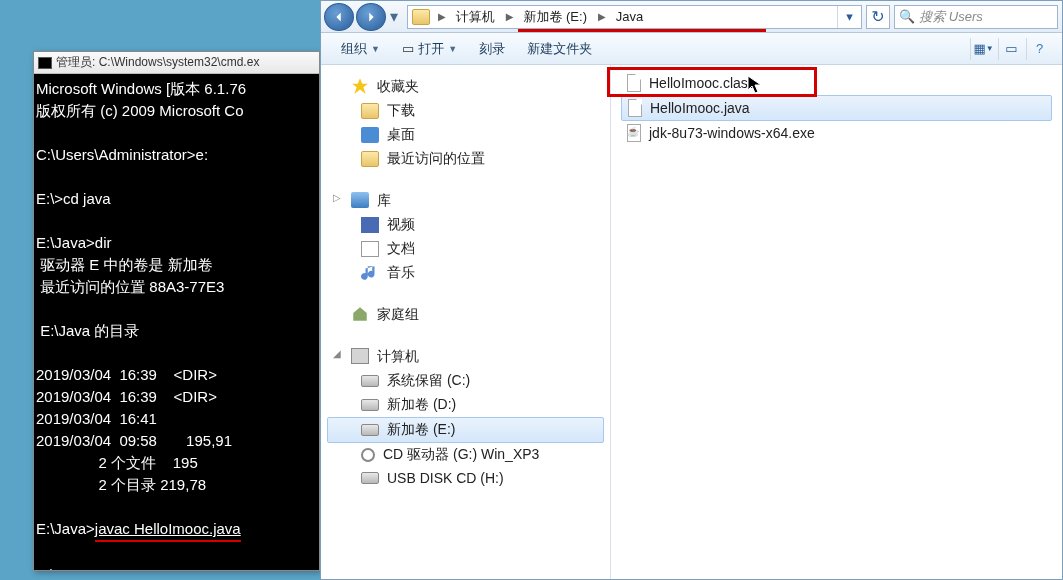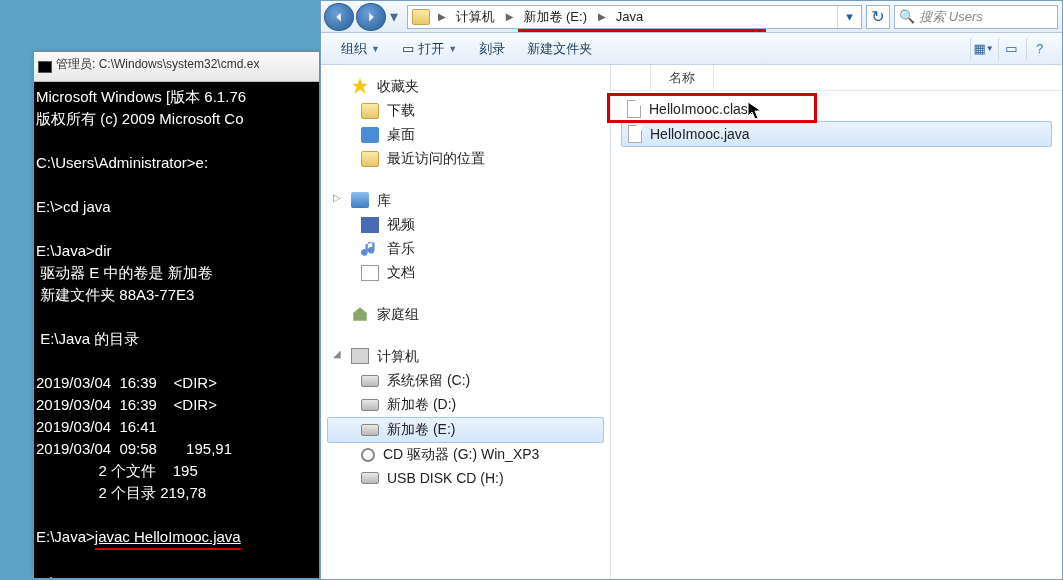--- a/index.html
+++ b/index.html
@@ -1,20 +1,20 @@
 <!DOCTYPE html>
 <html><head>
 <meta charset="utf-8">
 <style>
 * { margin: 0; padding: 0; box-sizing: border-box; font-family: "Microsoft YaHei", "Segoe UI", Tahoma, sans-serif; }
 body { width: 1063px; height: 580px; background: #5ba4c7; overflow: hidden; position: relative; }
 
 
 .cmd-window { position: absolute; left: 33px; top: 51px; width: 287px; height: 520px; background: #fff; border: 1px solid #888; box-shadow: 2px 2px 6px rgba(0,0,0,0.3); }
-.cmd-titlebar { height: 30px; background: linear-gradient(#fafafa,#e8e8e8); border-bottom: 1px solid #bbb; display: flex; align-items: flex-end; padding: 8px 4px; font-size: 12px; color: #333; gap: 4px; }
+.cmd-titlebar { height: 22px; background: linear-gradient(#fafafa,#e8e8e8); border-bottom: 1px solid #bbb; display: flex; align-items: center; padding: 0 4px; font-size: 12px; color: #333; gap: 4px; }
 .cmd-titlebar .cmd-icon { width: 14px; height: 12px; background: #000; border: 1px solid #555; }
 .cmd-body { background: #000; color: #fff; font-family: "NSimSun","SimSun","Consolas",monospace; font-size: 15px; line-height: 22px; padding: 4px 2px; height: calc(100% - 22px); white-space: pre; overflow: hidden; }
 .cmd-body .redline { border-bottom: 2px solid #d40000; display: inline-block; text-decoration: underline; }
 
 
 .explorer { position: absolute; left: 320px; top: 0; width: 743px; height: 580px; background: #fff; border: 1px solid #7a9ebd; display: flex; flex-direction: column; }
 
 
 .navrow { height: 32px; background: linear-gradient(#f6f9fc,#e4edf7); border-bottom: 1px solid #b5c7d9; display: flex; align-items: center; }
 .navbtns { display: flex; align-items: center; padding: 0 2px; }
@@ -86,21 +86,21 @@
   </div>
   <div class="cmd-body"><span>Microsoft Windows [版本 6.1.76</span>
 <span>版权所有 (c) 2009 Microsoft Co</span>
 <span></span>
 <span>C:\Users\Administrator&gt;e:</span>
 <span></span>
 <span>E:\&gt;cd java</span>
 <span></span>
 <span>E:\Java&gt;dir</span>
 <span> 驱动器 E 中的卷是 新加卷</span>
-<span> 新建文件夹 88A3-77E3</span>
+<span> 最近访问的位置 88A3-77E3</span>
 <span></span>
 <span> E:\Java 的目录</span>
 <span></span>
 <span>2019/03/04  16:39    &lt;DIR&gt;</span>
 <span>2019/03/04  16:39    &lt;DIR&gt;</span>
 <span>2019/03/04  16:41</span>
 <span>2019/03/04  09:58       195,91</span>
 <span>               2 个文件    195</span>
 <span>               2 个目录 219,78</span>
 <span></span>
@@ -193,30 +193,30 @@
         <div class="navhead">
             <span class="tri">▷</span>
             <span class="ico blue"></span>
             <span>库</span>
           </div>
         <div class="navitem">
             <span class="ico vid"></span>
             <span>视频</span>
           </div>
         <div class="navitem">
+            <span class="ico doc"></span>
+            <span>文档</span>
+          </div>
+        <div class="navitem">
             <span class="ico music">
               <svg viewBox="0 0 16 16">
                 <path d="M6 2v9a3 3 0 1 1-2-2.8V4l8-2v7a3 3 0 1 1-2-2.8V2z"></path>
               </svg>
             </span>
             <span>音乐</span>
-          </div>
-        <div class="navitem">
-            <span class="ico doc"></span>
-            <span>文档</span>
           </div>
       </div>
       <div class="navgroup">
         <div class="navhead">
             <span class="tri"></span>
             <span class="ico home">
               <svg viewBox="0 0 16 16">
                 <path d="M8 2l6 5v7H2V7z"></path>
               </svg>
             </span>
@@ -246,36 +246,34 @@
             <span>CD 驱动器 (G:) Win_XP3</span>
           </div>
         <div class="navitem">
             <span class="ico drive"></span>
             <span>USB DISK CD (H:)</span>
           </div>
       </div>
     </div>
 
     <div class="filepane">
-      <div class="colhead">
-        <div class="col" style="width:40px;"></div>
-        <div class="col">
-            <span>名称</span>
-          </div>
-      </div>
       <div class="filelist" style="position:relative;">
         <div class="redbox" style="left:-4px; top:2px; width:210px; height:30px;"></div>
         <div class="filerow">
           <span class="fico page"></span>
           <span>HelloImooc.class</span>
         </div>
         <div class="filerow sel">
           <span class="fico page"></span>
           <span>HelloImooc.java</span>
         </div>
+        <div class="filerow">
+          <span class="fico java"></span>
+          <span>jdk-8u73-windows-x64.exe</span>
+        </div>
         <div class="cursor" style="left:136px; top:10px;"><svg viewBox="0 0 16 20">
               <path d="M1 1l0 14 4-4 3 7 3-1-3-7 6 0z"></path>
             </svg></div>
       </div>
     </div>
   </div>
 </div>
 
 <div class="watermark">@51CTO博客</div>
 

